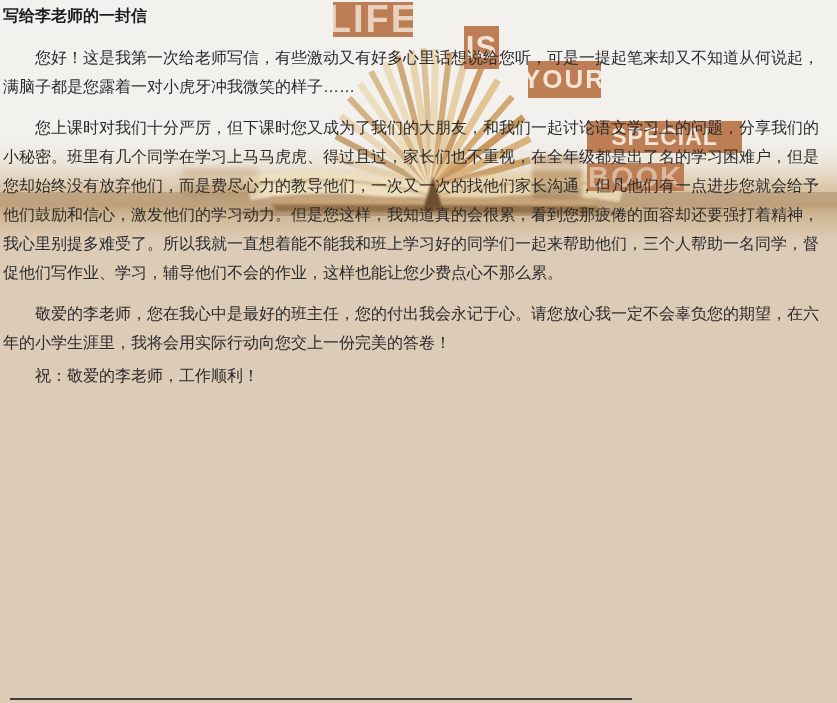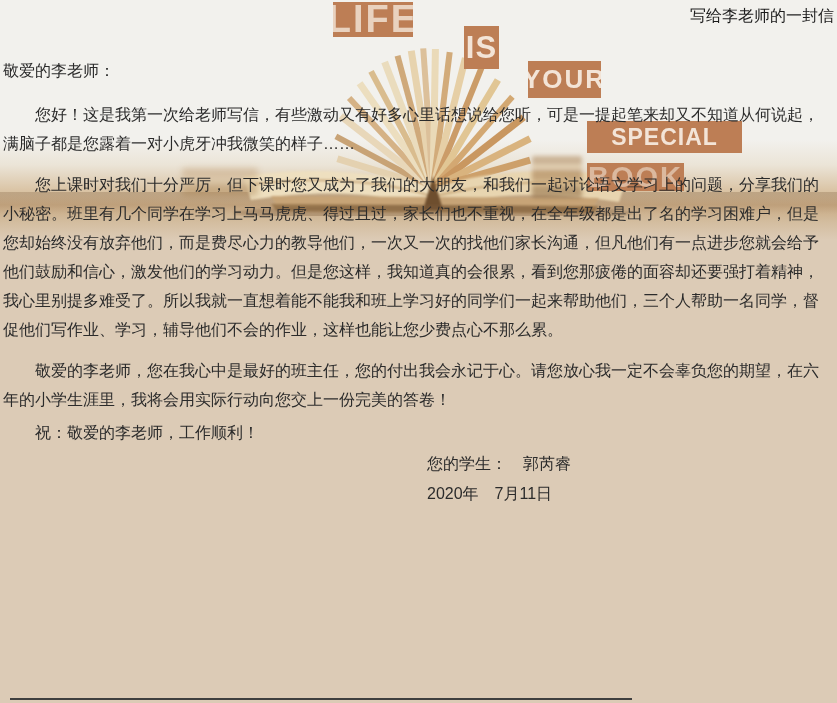--- a/index.html
+++ b/index.html
@@ -44,21 +44,21 @@
   #stamp-your{left:528px;top:61px;width:73px;height:37px;font-size:26px;}
   #stamp-special{left:587px;top:121px;width:155px;height:32px;font-size:23px;letter-spacing:1px;}
   #stamp-book{left:587px;top:163px;width:97px;height:28px;font-size:29px;color:rgba(250,243,233,.5);}
 
   
   .text-layer{
     position:absolute;inset:0;z-index:3;padding:0 3px;box-sizing:border-box;
     color:#2b2b2b;font-size:16px;line-height:29px;
   }
   .page-title{
-    text-align:right;font-weight:normal;font-size:16px;color:#1c1c1c;
+    text-align:left;font-weight:bold;font-size:16px;color:#1c1c1c;
     margin:4px 0 0 0;line-height:24px;
   }
   .salutation{margin:28px 0 0 0;}
   .para{margin:12px 0 0 0;text-indent:2em;}
   .para-first{margin-top:15px;}
   .wish{margin:4px 0 0 0;text-indent:2em;}
   .sig-block{margin:2px 0 0 424px;line-height:30px;}
   .sig-line{white-space:pre;}
 
   .bottom-rule{
@@ -112,24 +112,19 @@
 <div class="stack-right"></div>
 
 <div class="stamp" id="stamp-life">LIFE</div>
 <div class="stamp" id="stamp-is">IS</div>
 <div class="stamp" id="stamp-your">YOUR</div>
 <div class="stamp" id="stamp-special">SPECIAL</div>
 <div class="stamp" id="stamp-book">BOOK</div>
 
 <div class="text-layer">
   <div class="page-title">写给李老师的一封信</div>
-  <div class="salutation">敬爱的李老师：</div>
   <p class="para para-first">您好！这是我第一次给老师写信，有些激动又有好多心里话想说给您听，可是一提起笔来却又不知道从何说起，满脑子都是您露着一对小虎牙冲我微笑的样子……</p>
   <p class="para">您上课时对我们十分严厉，但下课时您又成为了我们的大朋友，和我们一起讨论语文学习上的问题，分享我们的小秘密。班里有几个同学在学习上马马虎虎、得过且过，家长们也不重视，在全年级都是出了名的学习困难户，但是您却始终没有放弃他们，而是费尽心力的教导他们，一次又一次的找他们家长沟通，但凡他们有一点进步您就会给予他们鼓励和信心，激发他们的学习动力。但是您这样，我知道真的会很累，看到您那疲倦的面容却还要强打着精神，我心里别提多难受了。所以我就一直想着能不能我和班上学习好的同学们一起来帮助他们，三个人帮助一名同学，督促他们写作业、学习，辅导他们不会的作业，这样也能让您少费点心不那么累。</p>
   <p class="para">敬爱的李老师，您在我心中是最好的班主任，您的付出我会永记于心。请您放心我一定不会辜负您的期望，在六年的小学生涯里，我将会用实际行动向您交上一份完美的答卷！</p>
   <p class="wish">祝：敬爱的李老师，工作顺利！</p>
-  <div class="sig-block">
-    <div class="sig-line">您的学生：　郭芮睿</div>
-    <div class="sig-line">2020年　7月11日</div>
-  </div>
 </div>
 
 <div class="bottom-rule"></div>
 
 </body></html>

